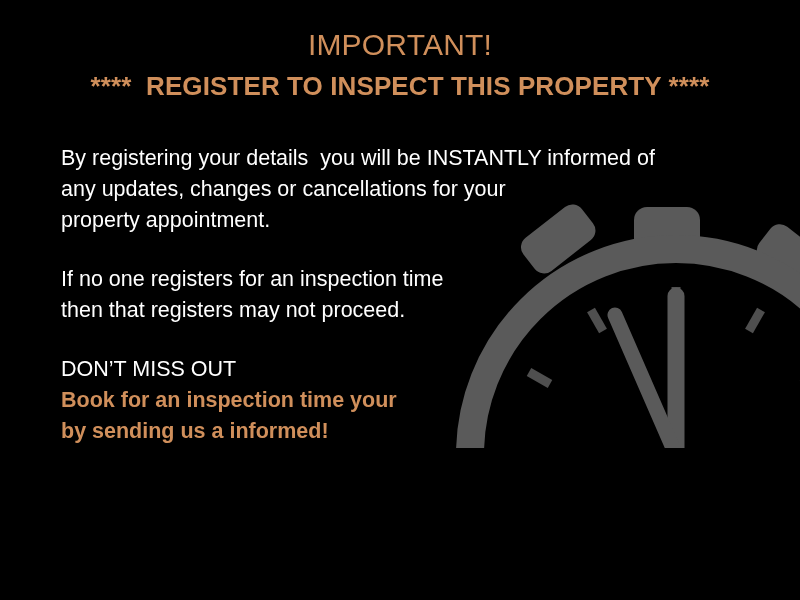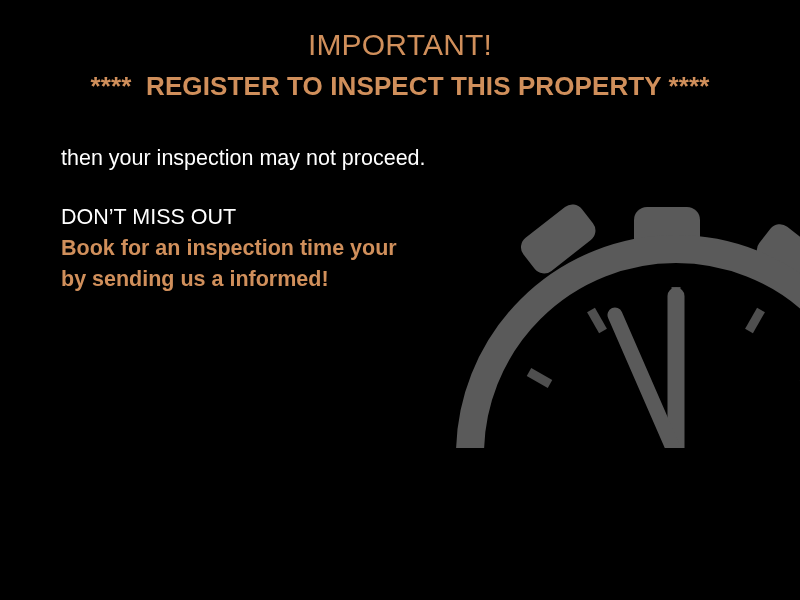--- a/index.html
+++ b/index.html
@@ -137,23 +137,29 @@
     </g>
   </svg>
 
   <div id="heading-block">
     <div class="heading-line-1">IMPORTANT!</div>
     <div class="heading-line-2">****  REGISTER TO INSPECT THIS PROPERTY ****</div>
   </div>
 
   <div id="body-block">
 
+    <div class="para">
+      <div class="body-line">By registering your details  you will be INSTANTLY informed of</div>
+      <div class="body-line">any updates, changes or cancellations for your</div>
+      <div class="body-line">property appointment.</div>
+    </div>
 
     <div class="para">
-      <div class="body-line">then your inspection may not proceed.</div>
+      <div class="body-line">If no one registers for an inspection time</div>
+      <div class="body-line">then that registers may not proceed.</div>
     </div>
 
     <div class="para">
       <div class="body-line">DON’T MISS OUT</div>
       <div class="cta-line">Book for an inspection time your</div>
       <div class="cta-line">by sending us a informed!</div>
     </div>
 
   </div>
 

